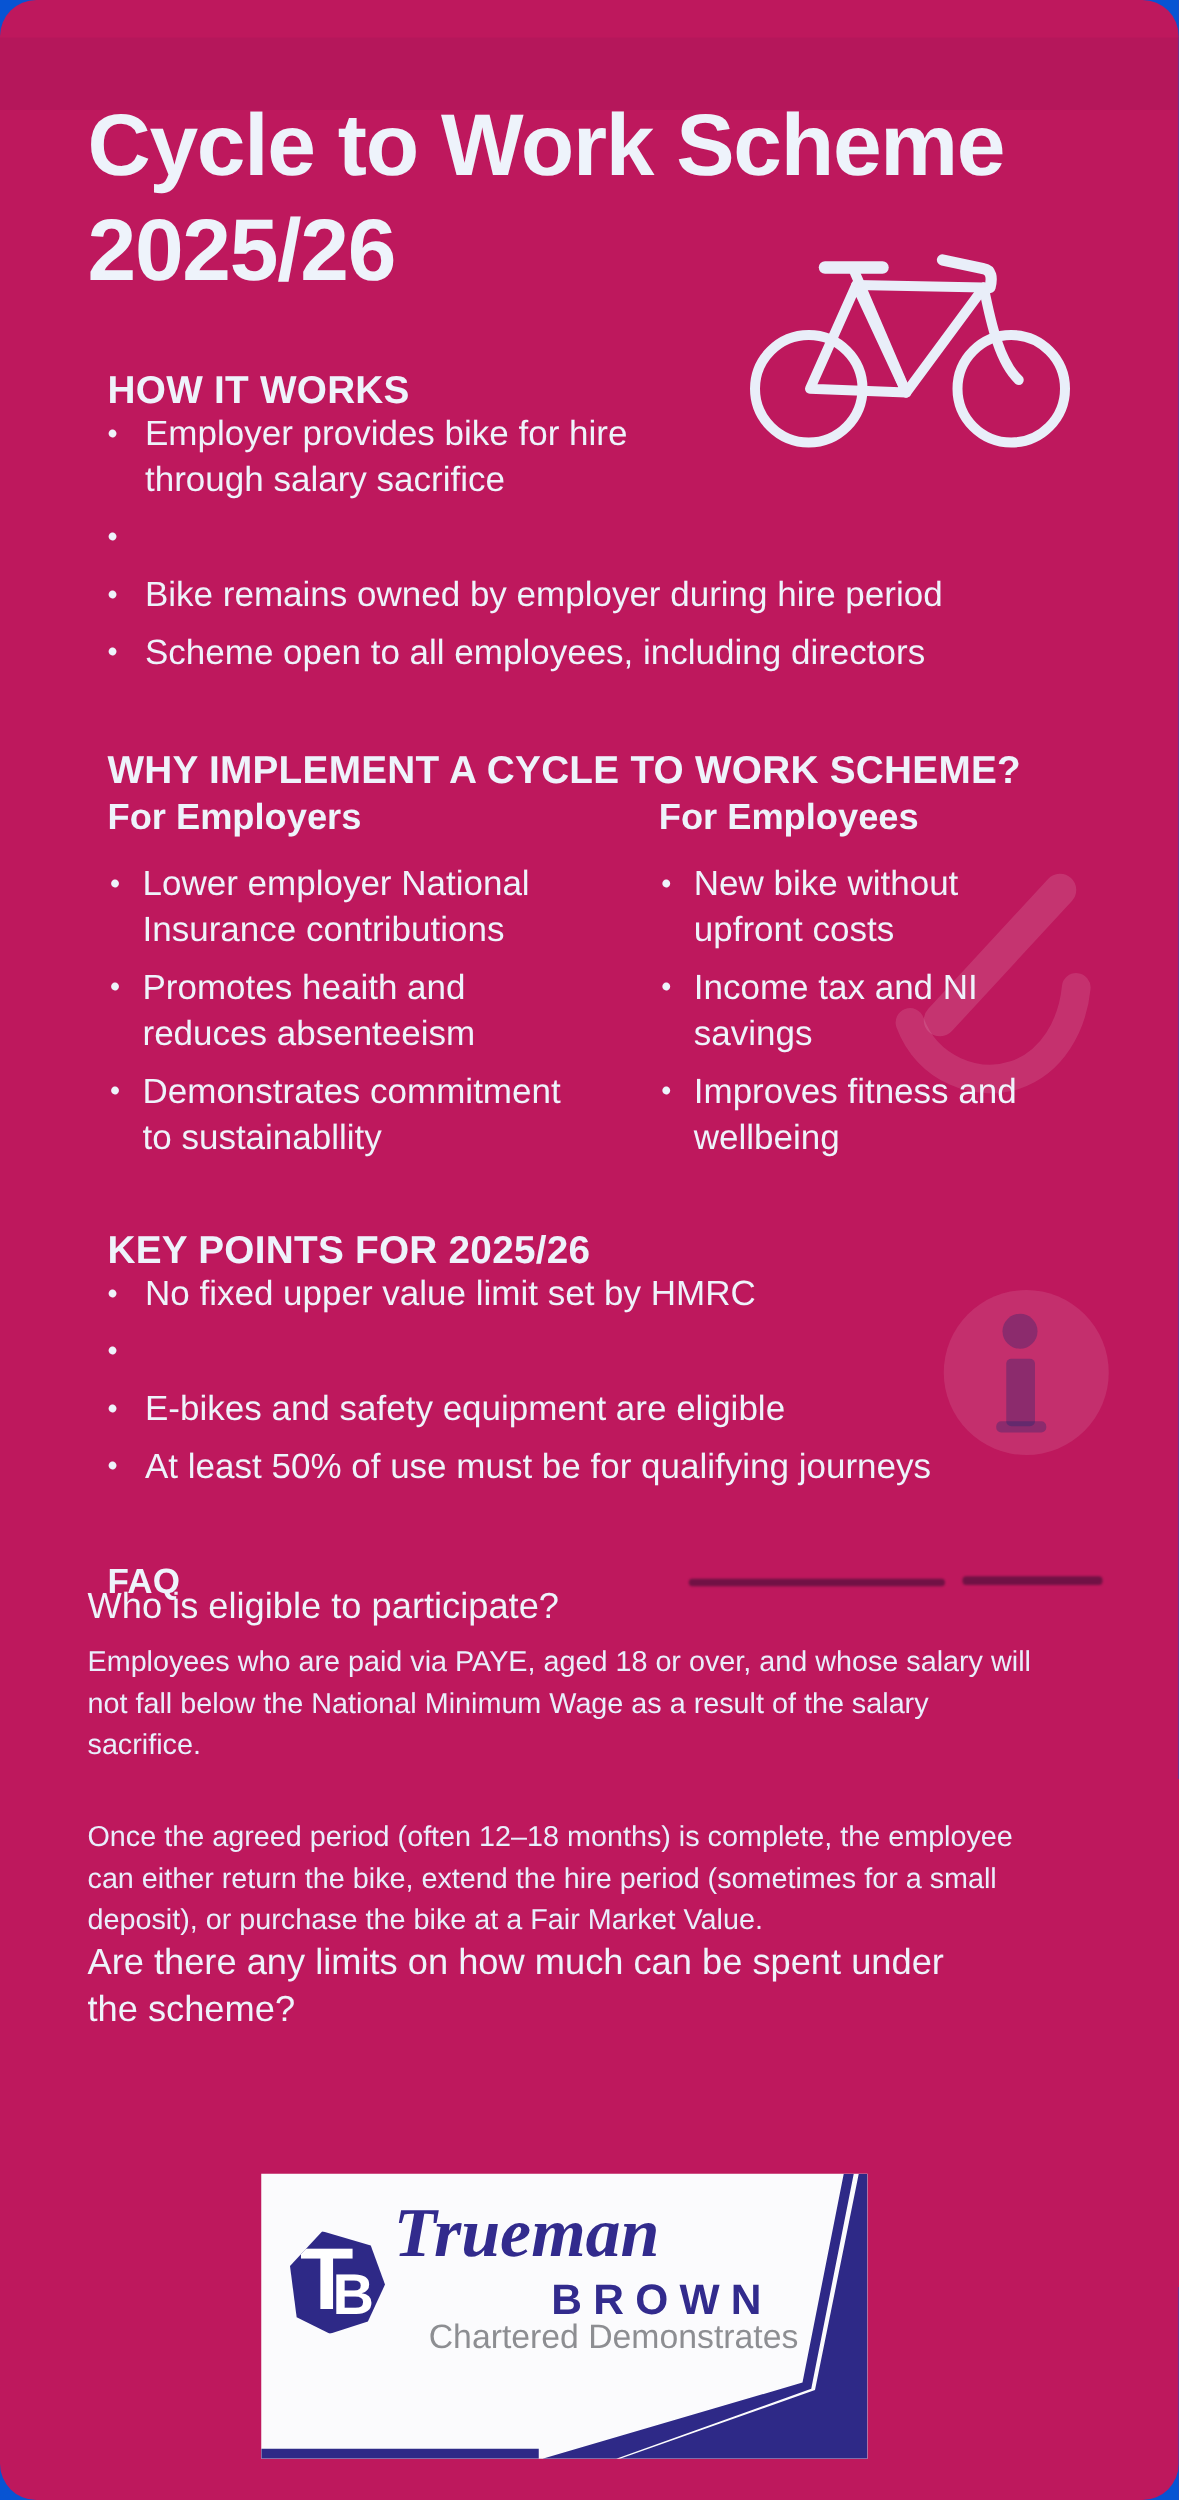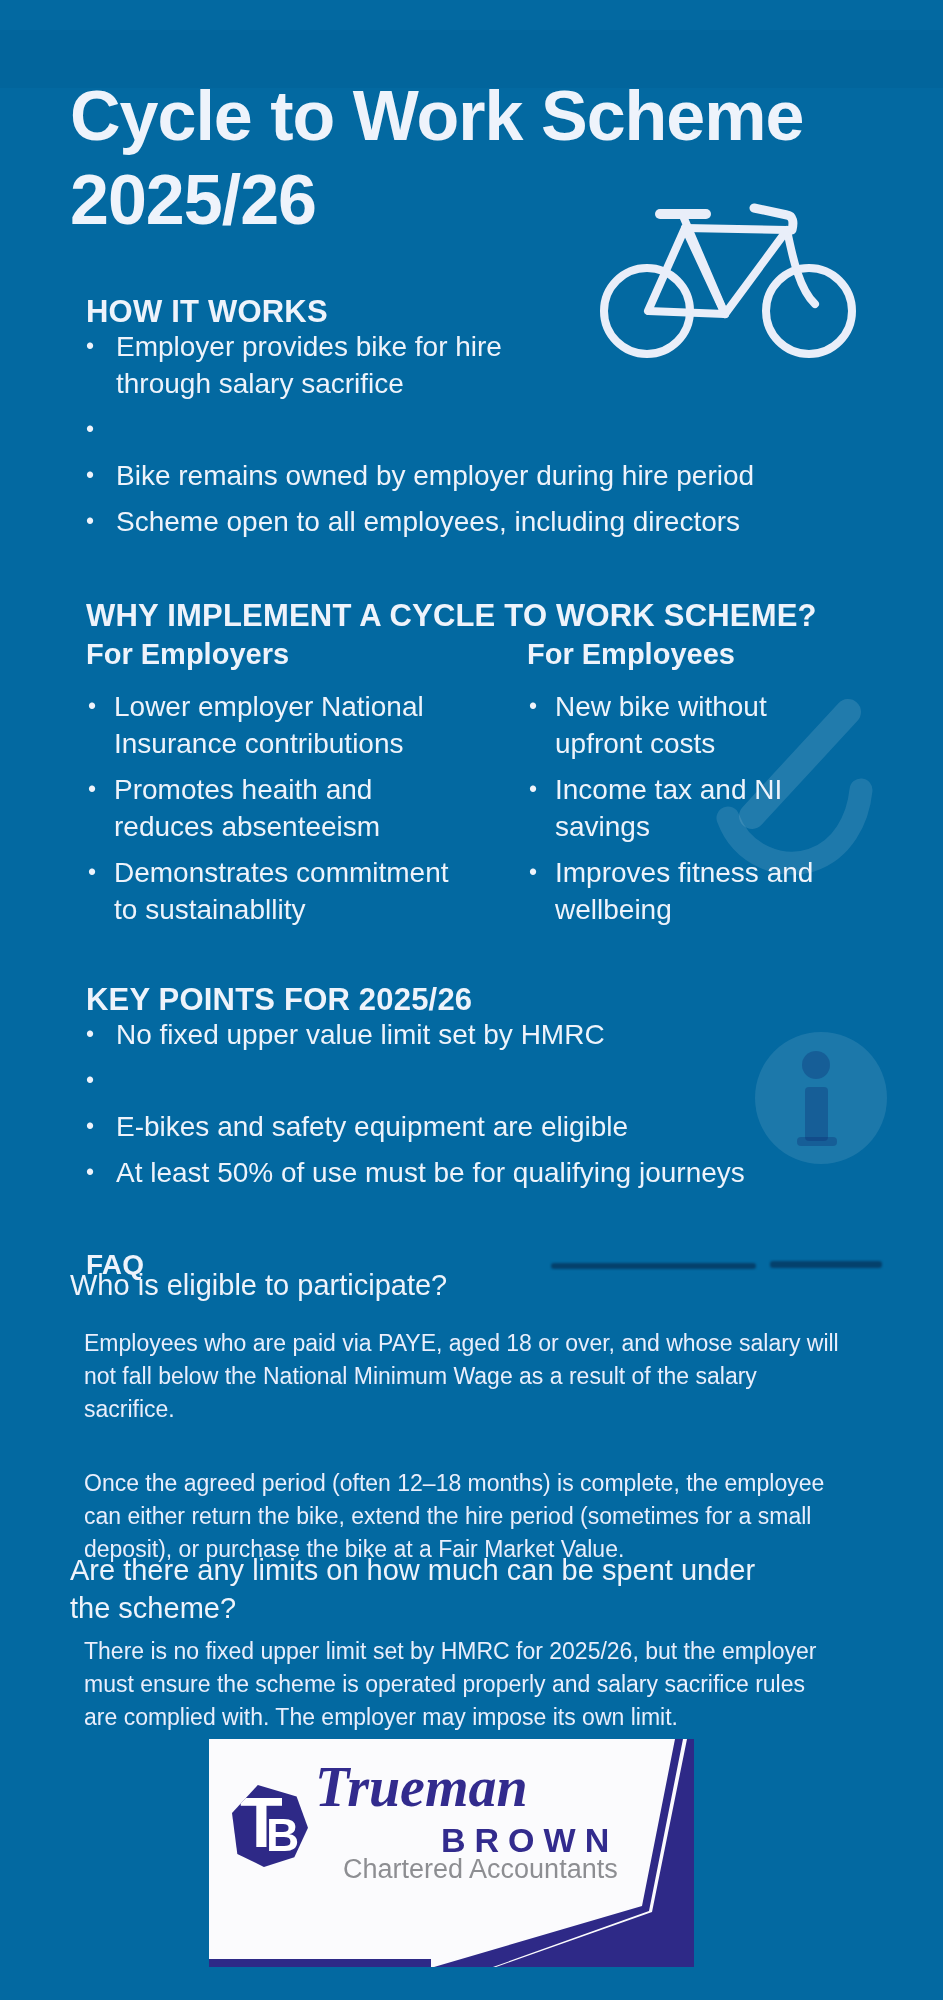--- a/index.html
+++ b/index.html
@@ -1,17 +1,17 @@
 <!DOCTYPE html>
 <html><head>
 <meta charset="utf-8">
 <style>
   html,body{margin:0;padding:0;background:#0754d3;}
-  .page{position:relative;width:943px;height:2000px;background:#0369a1;overflow:hidden;
-        font-family:"Liberation Sans",sans-serif;color:#eef3fb;}
+  .page{position:relative;width:943px;height:2000px;background:#be185d;overflow:hidden;
+        font-family:"Liberation Sans",sans-serif;color:#eef3fb;border-radius:29px;}
   .abs{position:absolute;}
   .sec{position:absolute;left:70px;right:48px;}
 
   
   .title{font-size:70px;line-height:84px;font-weight:700;letter-spacing:-1px;margin:0;white-space:pre-line;}
   .h2{font-size:31px;line-height:39px;font-weight:700;letter-spacing:.2px;margin:16px;}
   .h3{font-size:29px;line-height:36px;font-weight:700;margin:0 0 16px 16px;}
 
   
   ul.blist{list-style:none;margin:0;padding:0;}
@@ -19,21 +19,21 @@
   .blist li .dot{flex:0 0 30px;padding-left:16px;font-size:23px;line-height:37px;}
   .cols .blist li .dot{flex-basis:26px;padding-left:18px;}
   .pre{white-space:pre-line;}
 
   .cols{display:flex;}
   .col-l{width:441px;flex:none;}
   .col-r{flex:1;}
 
   
   .q{font-size:29px;line-height:38px;font-weight:400;margin:0;white-space:pre-line;}
-  .a{font-size:23px;line-height:33px;margin:14px;white-space:pre-line;color:#e9eefc;}
+  .a{font-size:23px;line-height:33px;margin:0;white-space:pre-line;color:#e9eefc;}
 
   
   .topband{left:0;top:30px;width:943px;height:58px;background:rgba(0,15,50,.045);}
   .smudge{background:rgba(8,10,35,.42);border-radius:3px;filter:blur(1px);}
   .bike{left:594px;top:198px;width:272px;height:170px;}
   .wm-check{left:712px;top:698px;width:165px;height:180px;}
   .wm-info{left:754px;top:1031px;width:134px;height:134px;}
 
   
   .logo-box{left:209px;top:1739px;width:485px;height:228px;background:#fbfbfd;}
@@ -204,34 +204,29 @@
   <div class="sec" style="top:1453px">
     <p class="a">Once the agreed period (often 12–18 months) is complete, the employee
 can either return the bike, extend the hire period (sometimes for a small
 deposit), or purchase the bike at a Fair Market Value.</p>
   </div>
 
   <div class="sec" style="top:1551px">
     <p class="q">Are there any limits on how much can be spent under
 the scheme?</p>
   </div>
-  <div class="sec" style="top:1621px">
-    <p class="a">There is no fixed upper limit set by HMRC for 2025/26, but the employer
-must ensure the scheme is operated properly and salary sacrifice rules
-are complied with. The employer may impose its own limit.</p>
-  </div>
 
   <div class="abs logo-box">
     <svg class="logo-corner" viewBox="0 0 485 228">
       <polygon points="0,220 222,220 222,228 0,228" fill="#2e2987"></polygon>
       <polygon points="225,228 433,167 466,0 474,0 440,172 284,228" fill="#2e2987"></polygon>
       <polygon points="287,228 443,173 478,0 485,0 485,228" fill="#2e2987"></polygon>
     </svg>
     <div class="hex">
       <span class="mt">T</span>
       <span class="mb">B</span>
     </div>
     <div class="trueman">Trueman</div>
     <div class="brown">BROWN</div>
-    <div class="chartered">Chartered Accountants</div>
+    <div class="chartered">Chartered Demonstrates</div>
   </div>
 
 </div>
 
 </body></html>

